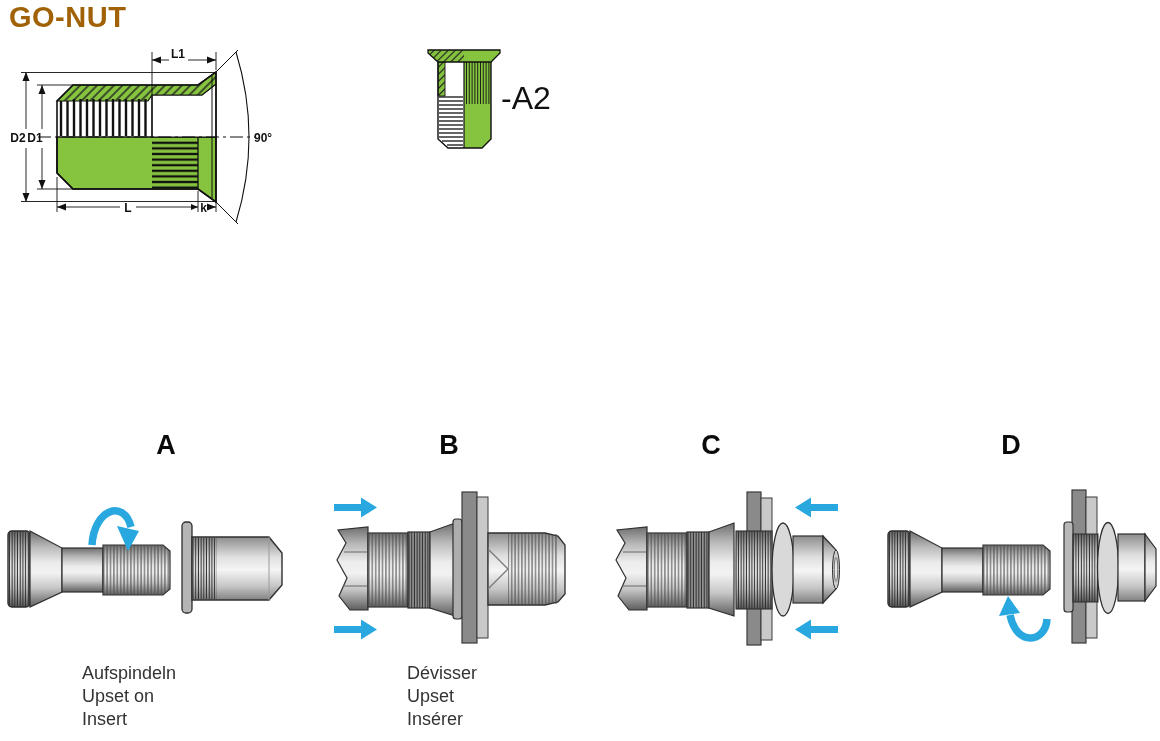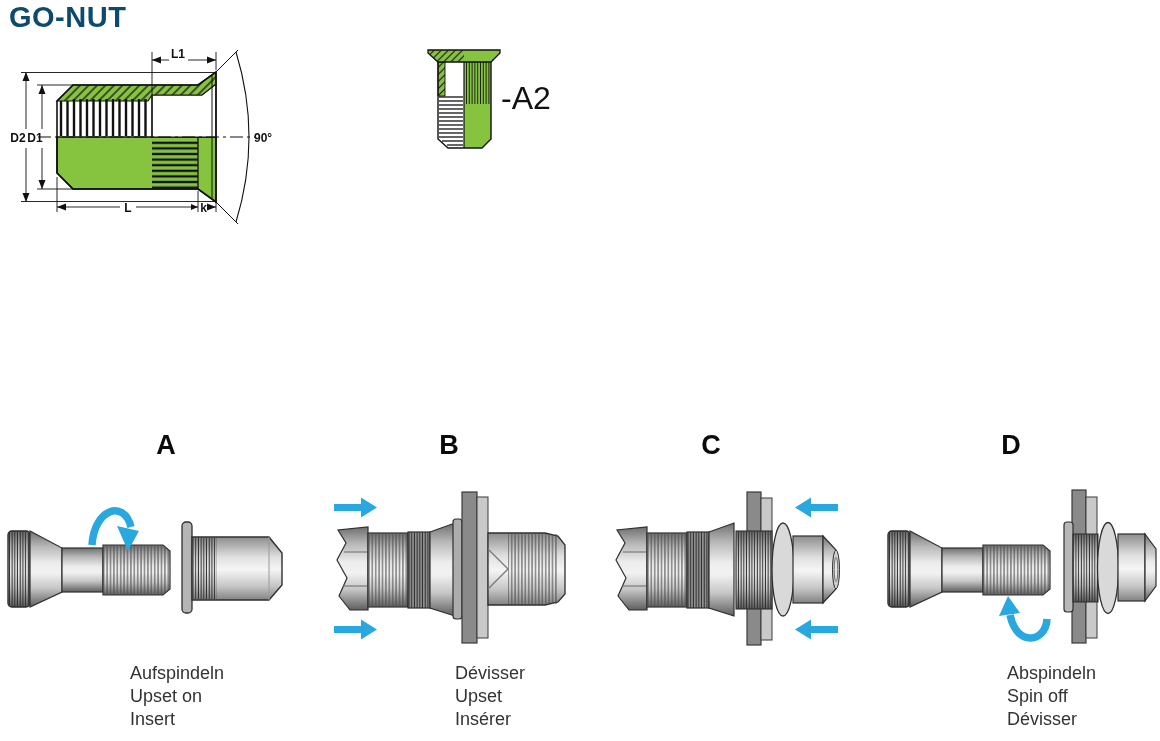--- a/index.html
+++ b/index.html
@@ -1,24 +1,24 @@
 <!DOCTYPE html>
 <html><head>
 <meta charset="utf-8">
 <style>
   html,body{margin:0;padding:0;background:#fff;}
   .canvas{position:relative;width:1160px;height:741px;background:#fff;overflow:hidden;
           font-family:"Liberation Sans","DejaVu Sans",sans-serif;}
   .title{position:absolute;left:9px;top:1px;font-size:29px;font-weight:bold;
-         letter-spacing:.5px;color:#0c4a6e;}
+         letter-spacing:.5px;color:#a16207;}
   .variant-label{position:absolute;left:501px;top:80px;font-size:32px;font-weight:normal;color:#111;}
   .step-letter{position:absolute;top:430px;width:34px;text-align:center;
                font-size:27px;font-weight:bold;color:#0a0a0a;}
   .caption{position:absolute;top:662px;font-size:18px;line-height:23px;color:#333;}
-  .caption div{white-space:nowrap;margin-left:48px;}
+  .caption div{white-space:nowrap;}
   svg{position:absolute;}
   svg text{font-family:"Liberation Sans","DejaVu Sans",sans-serif;}
   .dim{font-size:12px;font-weight:bold;fill:#111;}
 </style>
 </head>
 <body>
 
 <div class="canvas">
 
   <div class="title">GO-NUT</div>
@@ -267,19 +267,14 @@
   <div class="caption" style="left:82px">
     <div>Aufspindeln</div>
     <div>Upset on</div>
     <div>Insert</div>
   </div>
   <div class="caption" style="left:407px">
     <div>Dévisser</div>
     <div>Upset</div>
     <div>Insérer</div>
   </div>
-  <div class="caption" style="left:959px">
-    <div>Abspindeln</div>
-    <div>Spin off</div>
-    <div>Dévisser</div>
-  </div>
 
 </div>
 
 </body></html>

